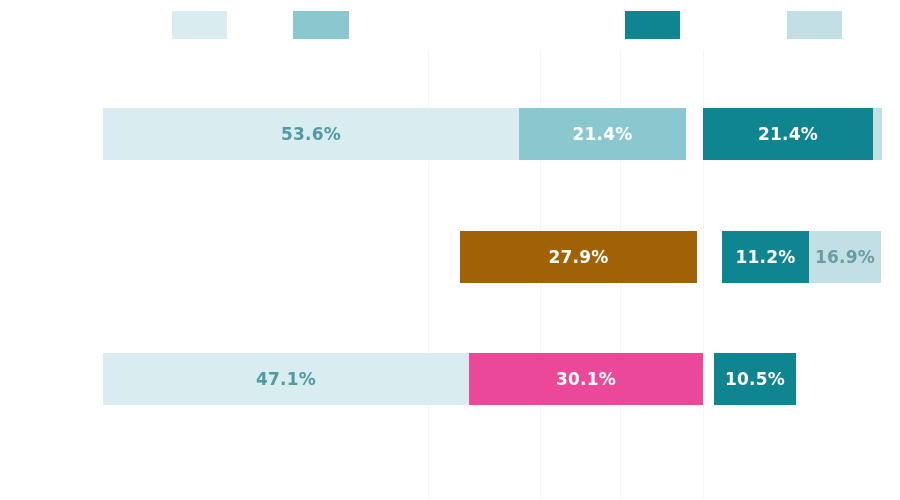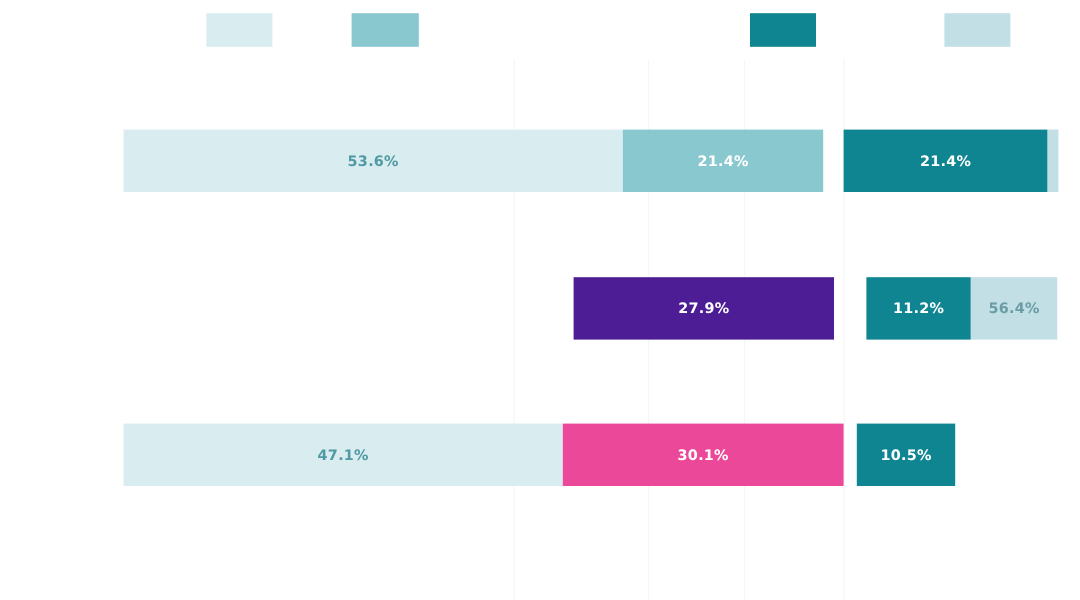--- a/index.html
+++ b/index.html
@@ -73,21 +73,21 @@
     top: 0;
     height: 52px;
     display: flex;
     align-items: center;
     justify-content: center;
     box-sizing: border-box;
     overflow: hidden;
   }
 
   .segment-label {
-    font-size: 12px;
+    font-size: 17px;
     font-weight: bold;
     letter-spacing: 0.2px;
     white-space: nowrap;
     pointer-events: none;
   }
 </style>
 </head>
 <body>
 
 <div id="chart-root">
@@ -118,28 +118,28 @@
         </div>
         <div class="segment" style="left: 519px; width: 167px; background: rgb(138, 200, 208);">
           <span class="segment-label" style="color: rgb(255, 255, 255);">21.4%</span>
         </div>
         <div class="segment" style="left: 703px; width: 170px; background: rgb(14, 133, 144);">
           <span class="segment-label" style="color: rgb(255, 255, 255);">21.4%</span>
         </div>
         <div class="segment" style="left: 873px; width: 9px; background: rgb(193, 223, 228);"></div>
       </div>
       <div class="bar-row" style="top: 181px;">
-        <div class="segment" style="left: 478px; width: 217px; background: #4c1d95;">
+        <div class="segment" style="left: 460px; width: 237px; background: #a16207;">
           <span class="segment-label" style="color: rgb(255, 255, 255);">27.9%</span>
         </div>
         <div class="segment" style="left: 722px; width: 87px; background: rgb(14, 133, 144);">
           <span class="segment-label" style="color: rgb(255, 255, 255);">11.2%</span>
         </div>
         <div class="segment" style="left: 809px; width: 72px; background: rgb(193, 223, 228);">
-          <span class="segment-label" style="color: rgb(106, 156, 165);">56.4%</span>
+          <span class="segment-label" style="color: rgb(106, 156, 165);">16.9%</span>
         </div>
       </div>
       <div class="bar-row" style="top: 303px; padding-left: 32px;">
         <div class="segment" style="left: 103px; width: 366px; background: rgb(217, 236, 239);">
           <span class="segment-label" style="color: rgb(79, 154, 164);">47.1%</span>
         </div>
         <div class="segment" style="left: 469px; width: 234px; background: #ec4899;">
           <span class="segment-label" style="color: rgb(255, 255, 255);">30.1%</span>
         </div>
         <div class="segment" style="left: 714px; width: 82px; background: rgb(14, 133, 144);">

